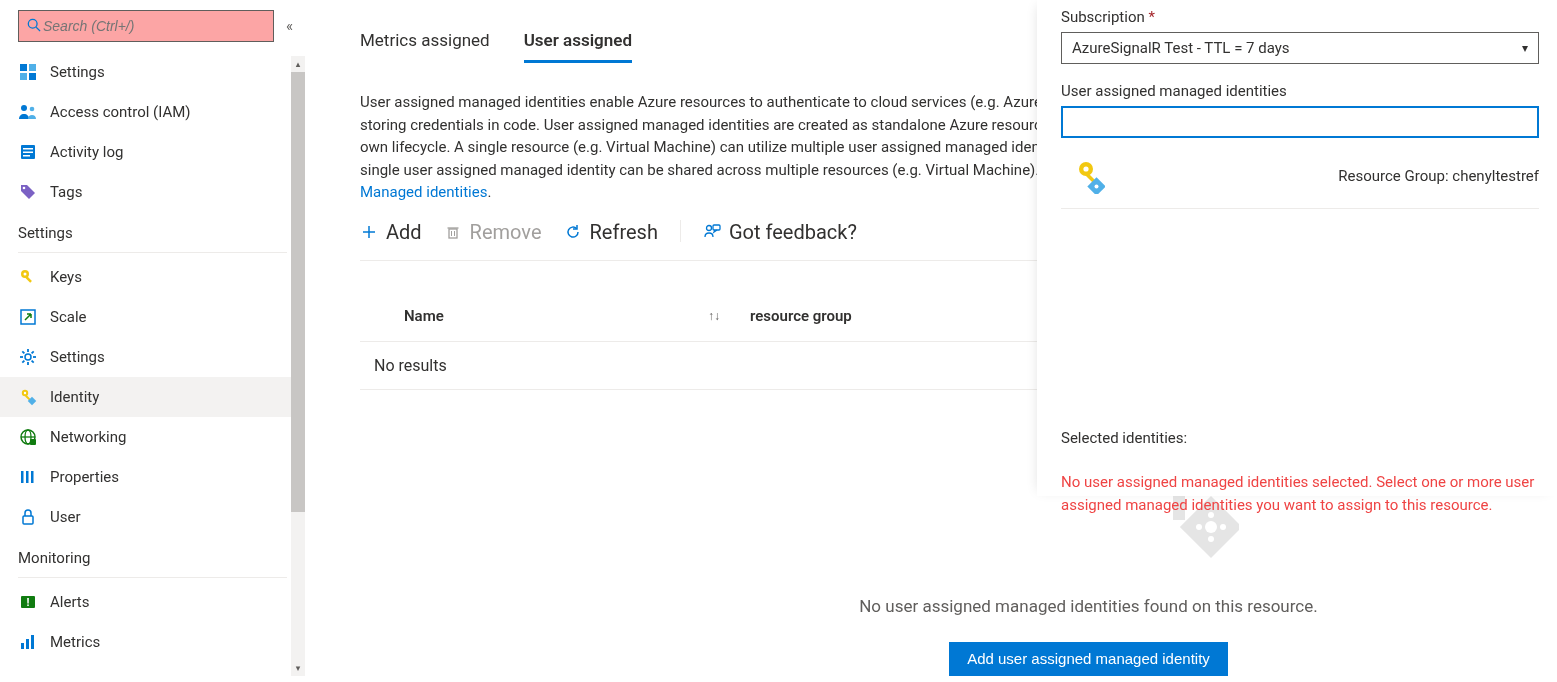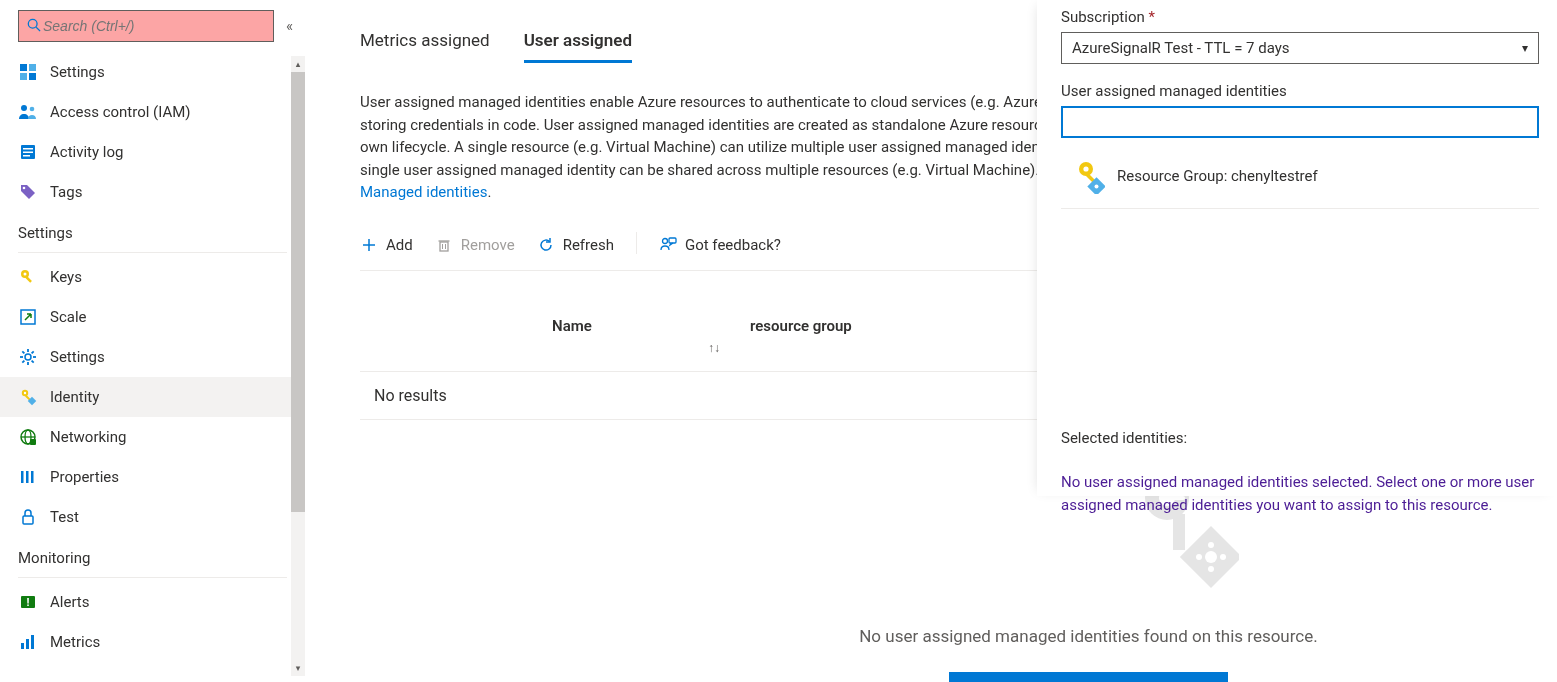--- a/index.html
+++ b/index.html
@@ -139,26 +139,26 @@
     color: #323130;
     line-height: 1.5;
     max-width: 820px;
   }
   .description a {
     color: #0078d4;
     text-decoration: none;
   }
   .toolbar {
     display: flex;
-    align-items: flex-end;
+    align-items: flex-start;
     gap: 22px;
-    margin-top: 28px;
+    margin-top: 16px;
     padding-bottom: 16px;
     border-bottom: 1px solid #edebe9;
-    font-size: 15px;
+    font-size: 20px;
   }
   .tb-btn {
     display: flex;
     align-items: center;
     gap: 8px;
     cursor: pointer;
     color: #323130;
   }
   .tb-btn.disabled { color: #a19f9d; cursor: default; }
   .tb-btn .icon { width: 18px; height: 18px; display:flex; align-items:center; justify-content:center; }
@@ -168,21 +168,21 @@
     background: #edebe9;
   }
   .table-head {
     display: flex;
     margin-top: 46px;
     padding: 0 0 16px 0;
     border-bottom: 1px solid #edebe9;
     font-size: 15px;
     font-weight: 600;
   }
-  .col-name { width: 380px; padding-left: 44px; display:flex; align-items:center; gap:6px;flex-direction:column;}
+  .col-name { width: 380px; padding-left: 44px; display:flex; align-items:center; gap:6px;}
   .col-rg { padding-left: 10px; }
   .sort-icons { color:#605e5c; font-size:12px; margin-left:auto; margin-right:20px;}
   .table-body {
     padding: 14px 0 0 14px;
     font-size: 16px;
     color: #323130;
     border-bottom: 1px solid #edebe9;
     padding-bottom: 14px;
   }
   .empty-illustration {
@@ -251,33 +251,34 @@
     margin-bottom: 18px;
     display:block;
   }
   .rg-row {
     display: flex;
     align-items: center;
     gap: 14px;
     padding: 4px 0 16px 14px;
     border-bottom: 1px solid #edebe9;
     font-size: 15px;
+    justify-content: space-between;
   }
   .rg-icon {
     width: 28px; height: 32px;
   }
   .selected-heading {
     font-size: 15px;
     color: #323130;
     margin-top: 220px;
     margin-bottom: 24px;
   }
   .selected-text {
     font-size: 15px;
-    color: #4c1d95;
+    color: #ef4444;
     line-height: 1.5;
   }
 </style>
 </head>
 <body>
 
 <div class="sidebar">
   <div class="search-wrap">
     <div class="search-box">
       <span class="icon">
@@ -405,21 +406,21 @@
     </span>
     <span>Properties</span>
   </div>
   <div class="nav-item">
     <span class="icon">
       <svg width="18" height="18" viewBox="0 0 18 18">
           <rect x="4" y="8" width="10" height="8" rx="1" fill="none" stroke="#0078d4" stroke-width="1.5"></rect>
           <path d="M6 8V5a3 3 0 016 0v3" fill="none" stroke="#0078d4" stroke-width="1.5"></path>
         </svg>
     </span>
-    <span>Test</span>
+    <span>User</span>
   </div>
 
   <div class="nav-heading">Monitoring</div>
   <hr class="nav-divider">
   <div class="nav-item">
     <span class="icon">
       <svg width="18" height="18" viewBox="0 0 18 18">
           <rect x="2" y="3" width="14" height="12" rx="1" fill="#107c10"></rect>
           <text x="9" y="13" text-anchor="middle" fill="#fff" font-size="11" font-weight="bold">!</text>
         </svg>

